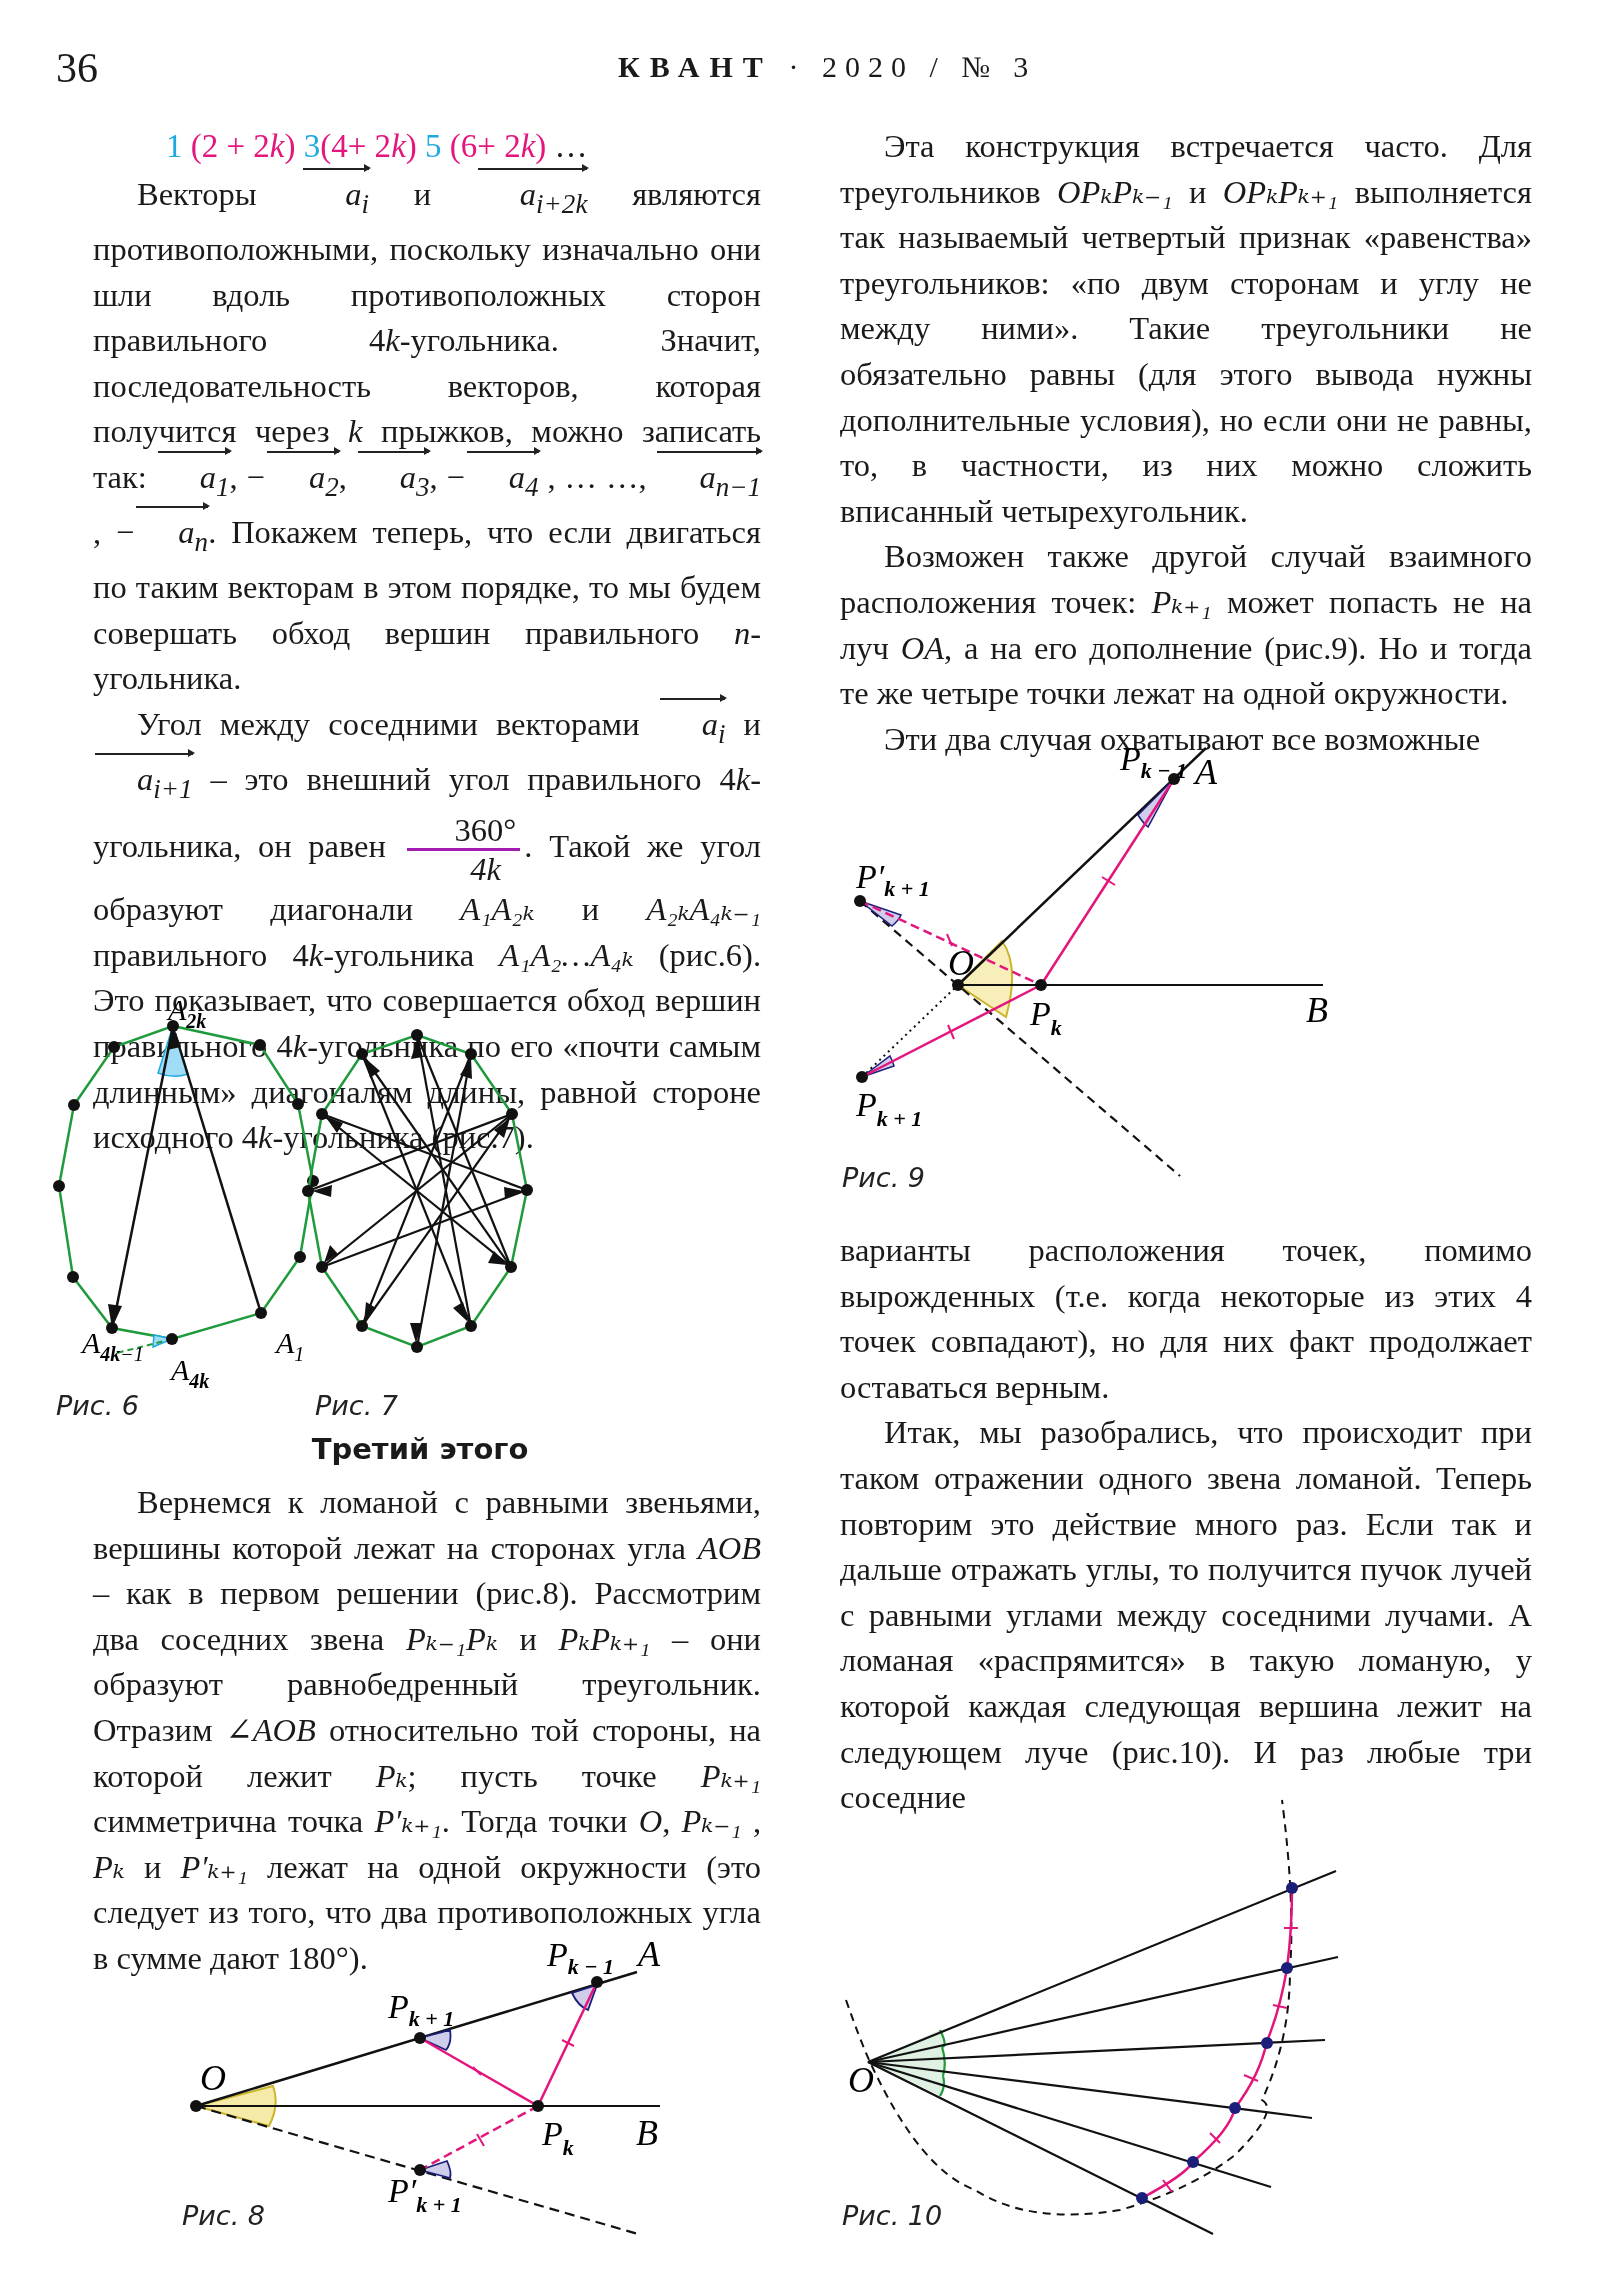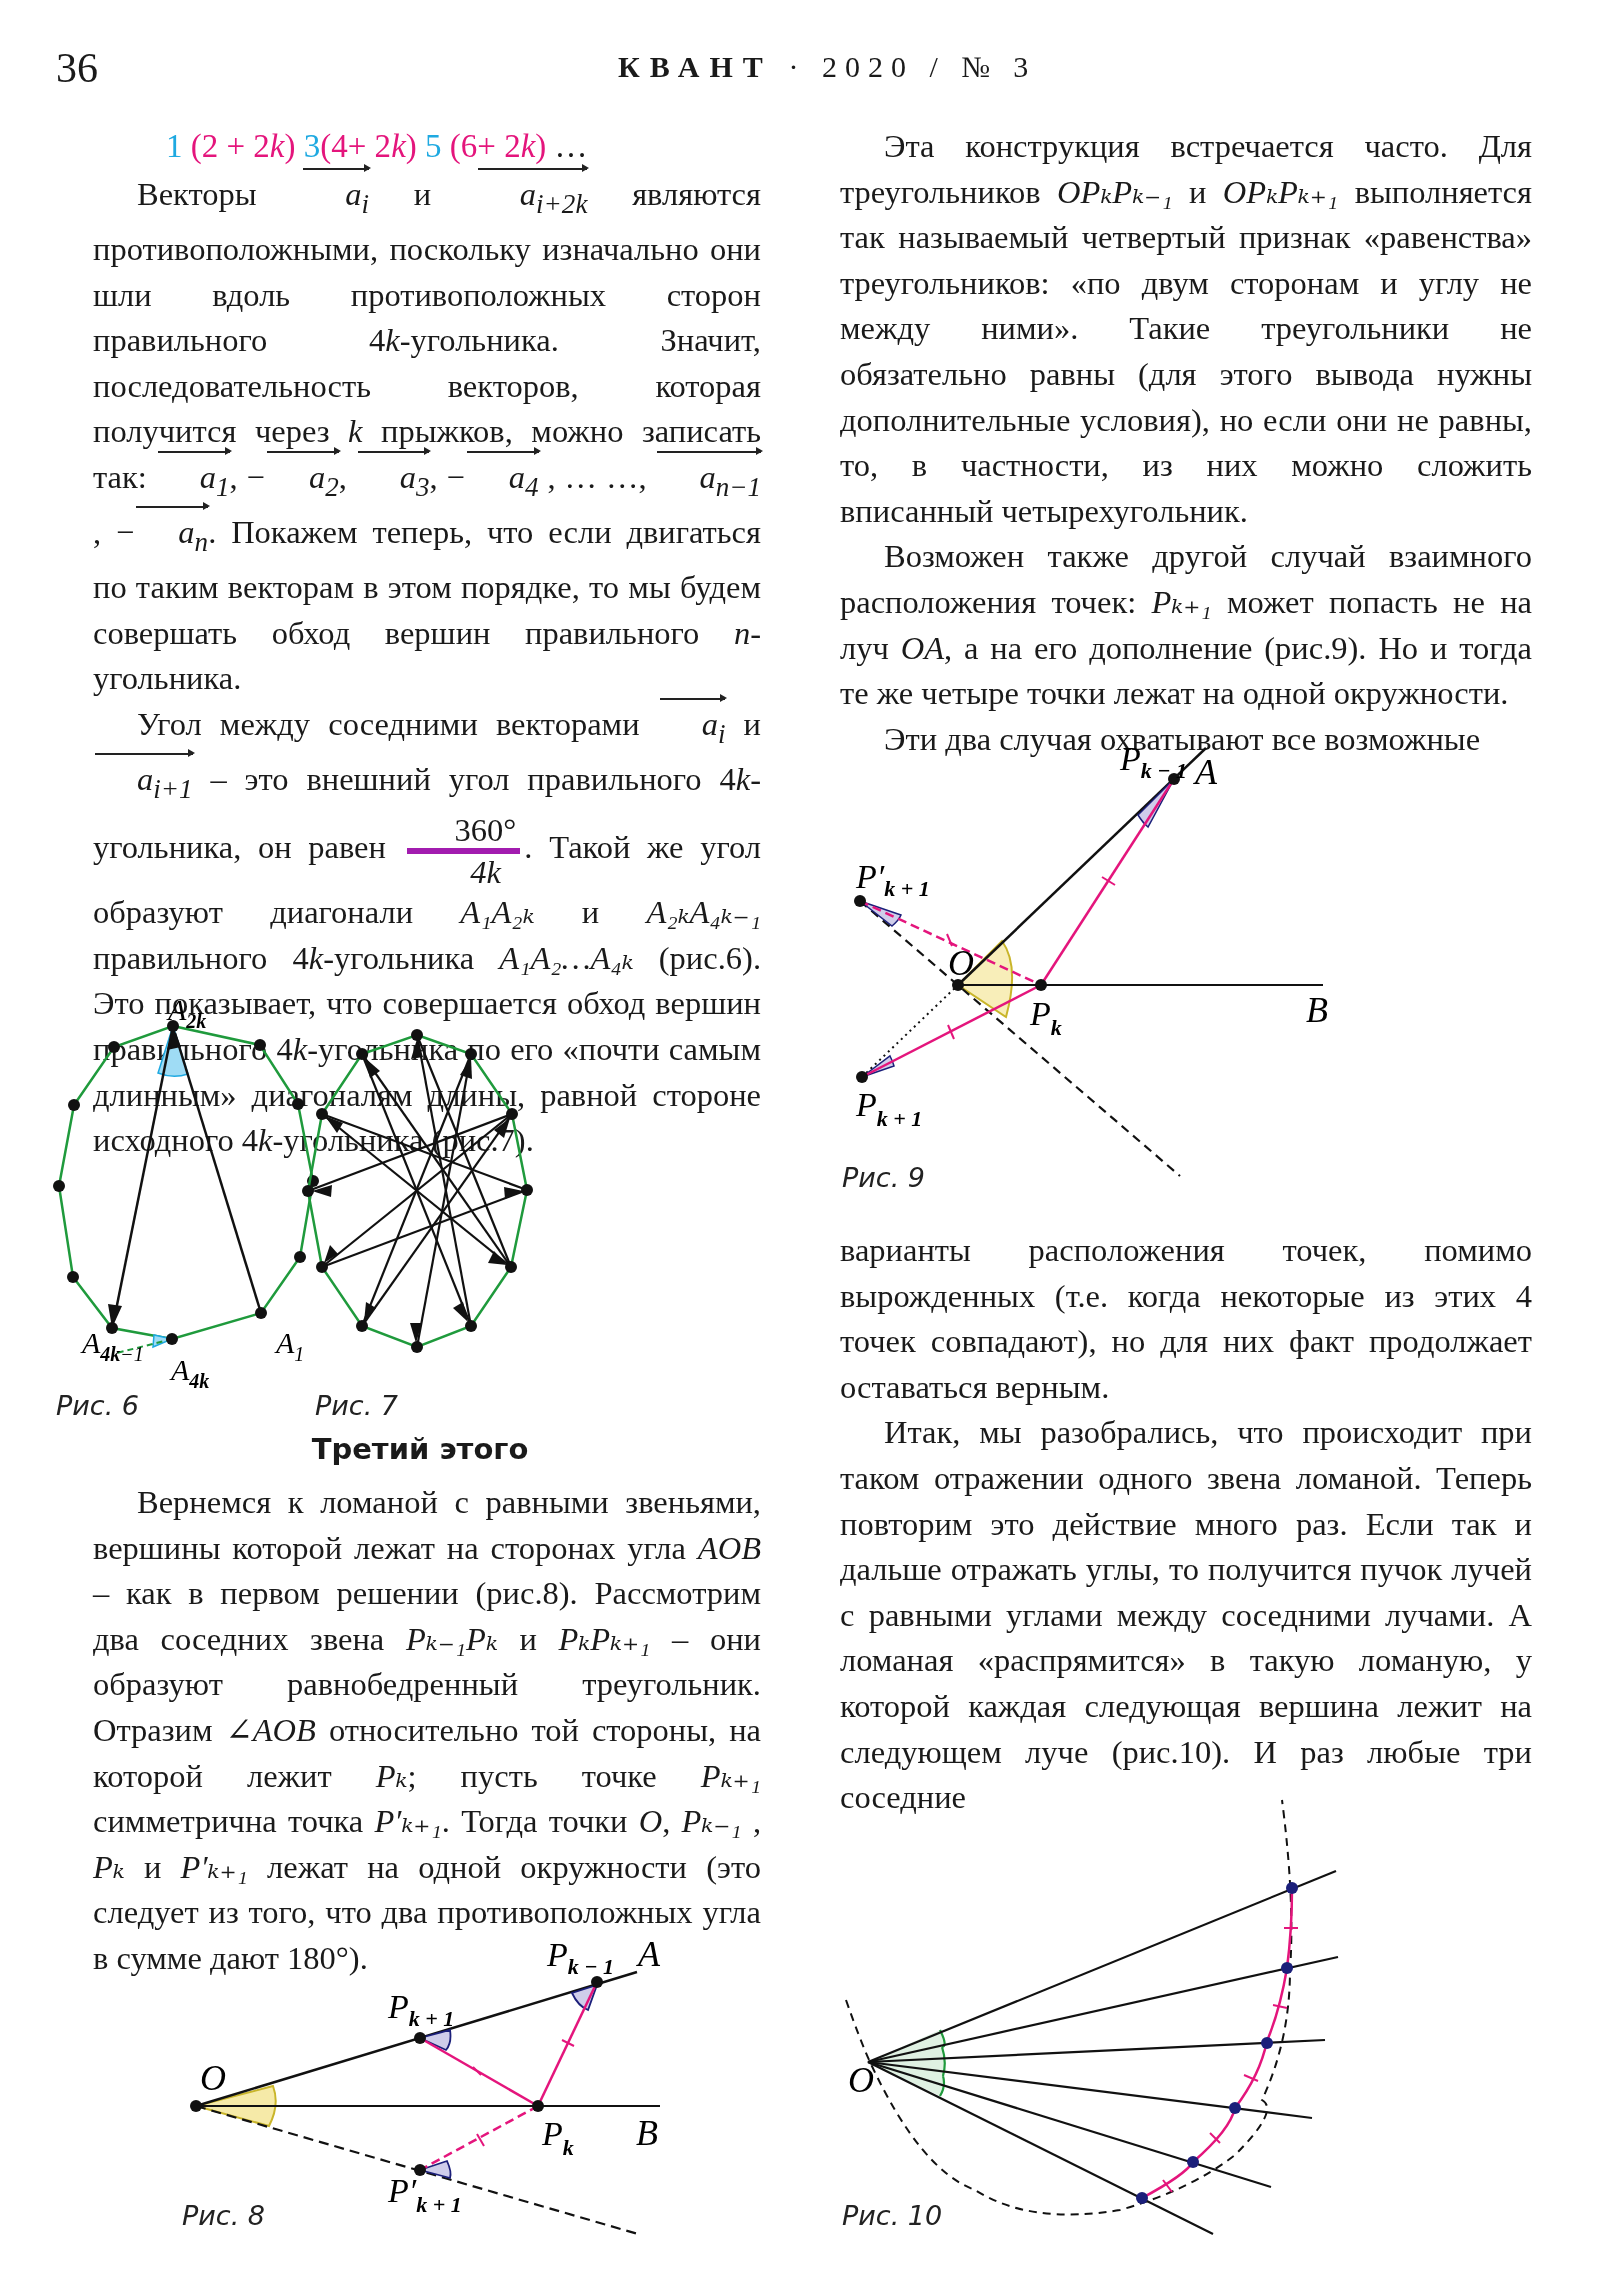--- a/index.html
+++ b/index.html
@@ -15,21 +15,21 @@
   .left{left:93px;width:668px;}
   .right{left:840px;width:692px;}
   i{font-style:italic;}
   .seq{left:166px;top:128px;font-size:33px;}
   .cy{color:#1ea9e1;} .mg{color:#e4157c;}
   .vec{position:relative;display:inline-block;}
   .vec::before{content:"";position:absolute;left:2px;right:0;top:-4px;border-top:2px solid #222;}
   .vec::after{content:"";position:absolute;right:-2px;top:-8px;border-left:7px solid #222;border-top:4px solid transparent;border-bottom:4px solid transparent;}
   .frac{display:inline-block;vertical-align:middle;text-align:center;line-height:36px;margin:0 4px;}
   .frac span{display:block;}
-  .frac .num{border-bottom:6px solid #a21caf;padding:0 4px;}
+  .frac .num{border-bottom:3px solid #a21caf;padding:0 4px;}
   .heading{left:86px;width:668px;top:1432px;text-align:center;
            font-family:"DejaVu Sans","Liberation Sans",sans-serif;font-weight:bold;font-size:29px;}
   .cap{font-family:"DejaVu Sans","Liberation Sans",sans-serif;font-style:italic;font-size:27px;color:#222;}
   svg{position:absolute;overflow:visible;}
   svg text{font-family:"Liberation Serif","DejaVu Serif",serif;font-style:italic;}
 </style>
 </head>
 <body>
 
 <div class="abs pagenum">36</div>

